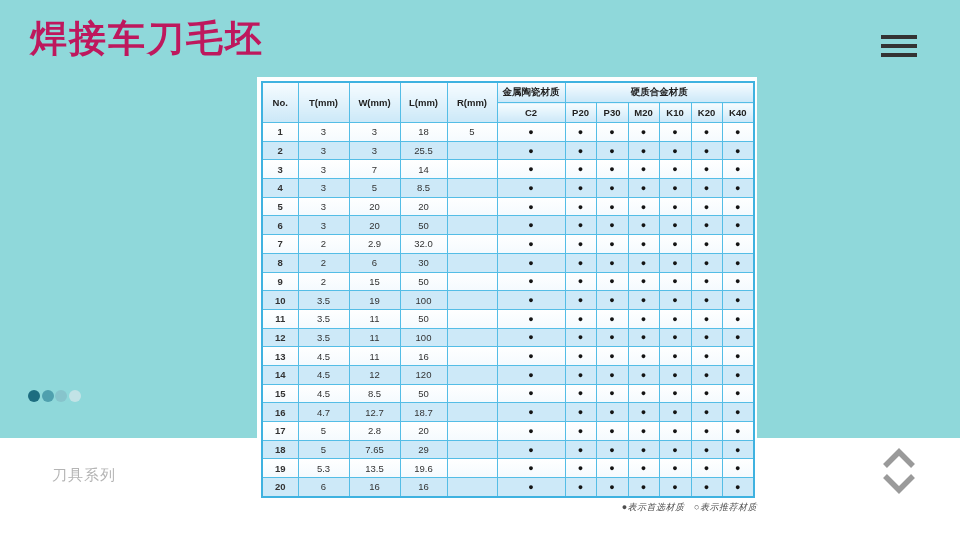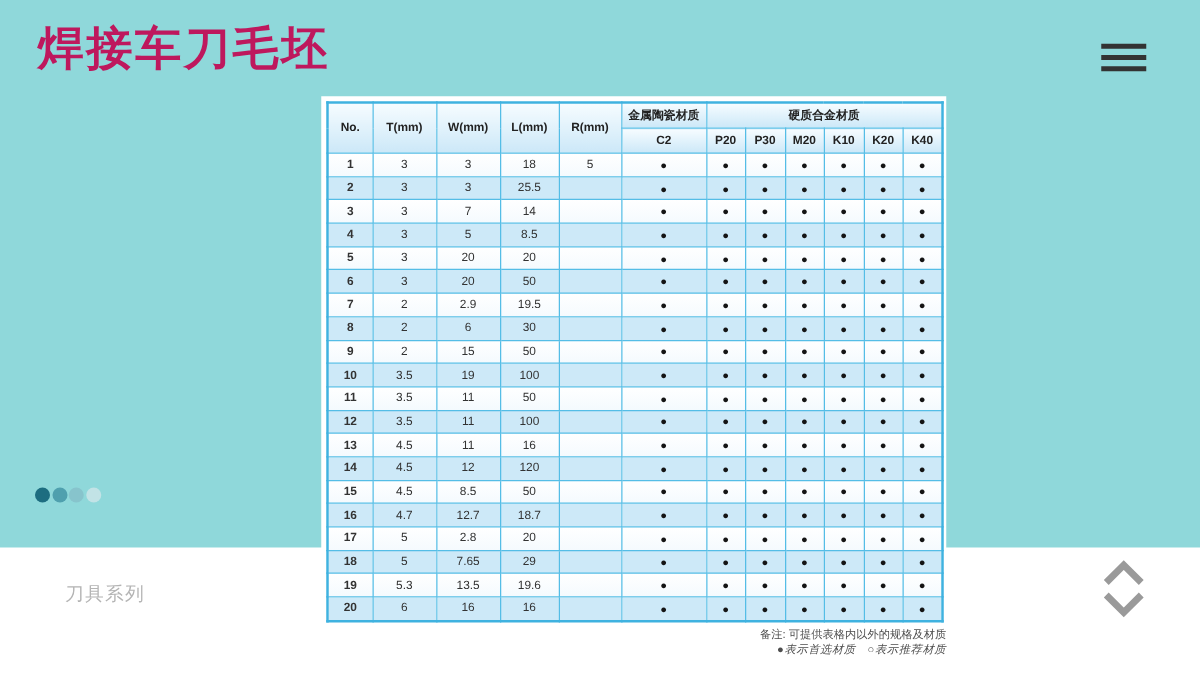--- a/index.html
+++ b/index.html
@@ -182,21 +182,21 @@
           <td class="dot-cell">●</td>
           <td class="dot-cell">●</td>
           <td class="dot-cell">●</td>
           <td class="dot-cell">●</td>
           <td class="dot-cell">●</td>
         </tr>
         <tr class="odd">
           <td style="font-weight: 700;">7</td>
           <td>2</td>
           <td>2.9</td>
-          <td>19.5</td>
+          <td>32.0</td>
           <td></td>
           <td class="dot-cell">●</td>
           <td class="dot-cell">●</td>
           <td class="dot-cell">●</td>
           <td class="dot-cell">●</td>
           <td class="dot-cell">●</td>
           <td class="dot-cell">●</td>
           <td class="dot-cell">●</td>
         </tr>
         <tr class="even">
@@ -379,21 +379,20 @@
           <td class="dot-cell">●</td>
           <td class="dot-cell">●</td>
           <td class="dot-cell">●</td>
           <td class="dot-cell">●</td>
         </tr>
       </tbody>
   </table>
 </div>
 
 <div class="notes">
-  <div>备注: 可提供表格内以外的规格及材质</div>
   <div class="legend">●表示首选材质　○表示推荐材质</div>
 </div>
 
 <div class="pagination" id="pagination"><span class="dot" style="background: rgb(29, 109, 128);"></span><span class="dot" style="background: rgb(79, 160, 174);"></span><span class="dot" style="background: rgb(135, 196, 204);"></span><span class="dot" style="background: rgb(194, 227, 230);"></span></div>
 
 <div class="series-label">刀具系列</div>
 
 <div class="nav-arrows">
   <svg width="38" height="24" viewBox="0 0 38 24">
     <polyline points="5,20 19,6 33,20" fill="none" stroke="#9a9a9a" stroke-width="5.5"></polyline>

